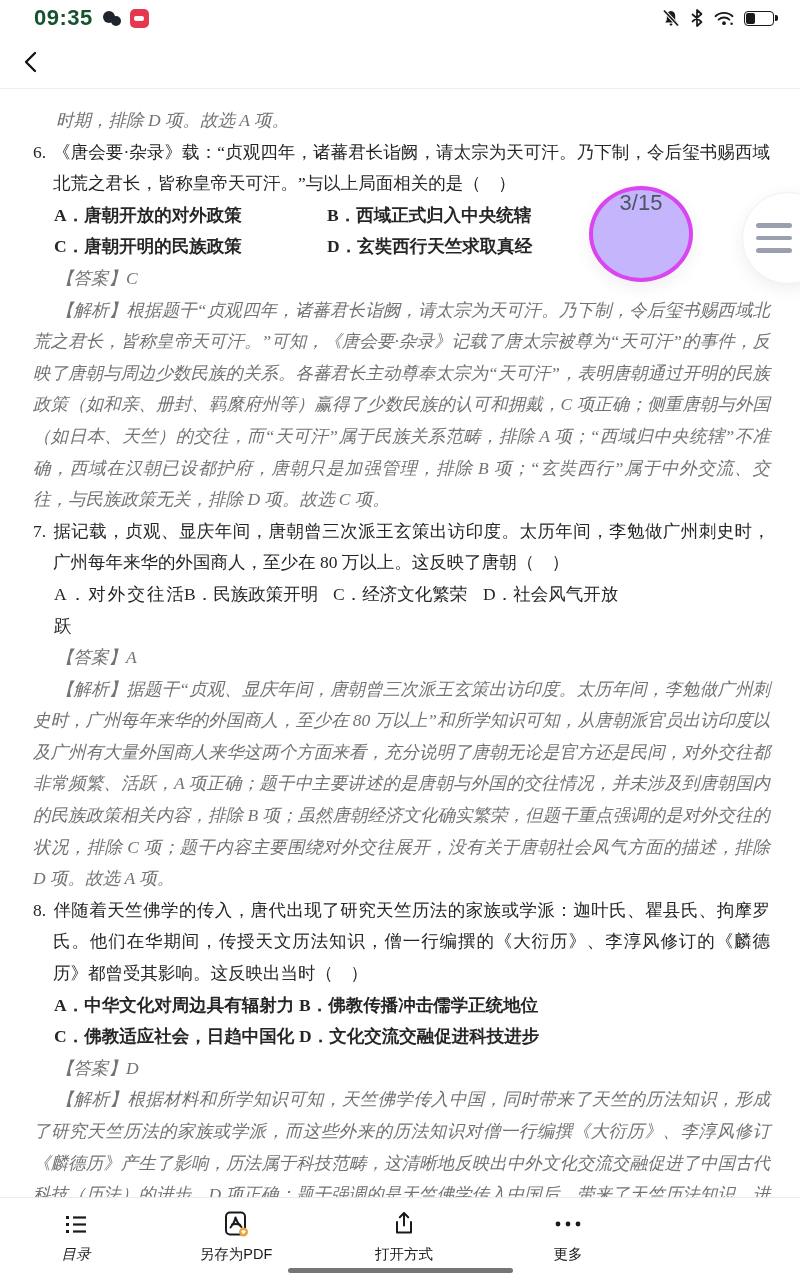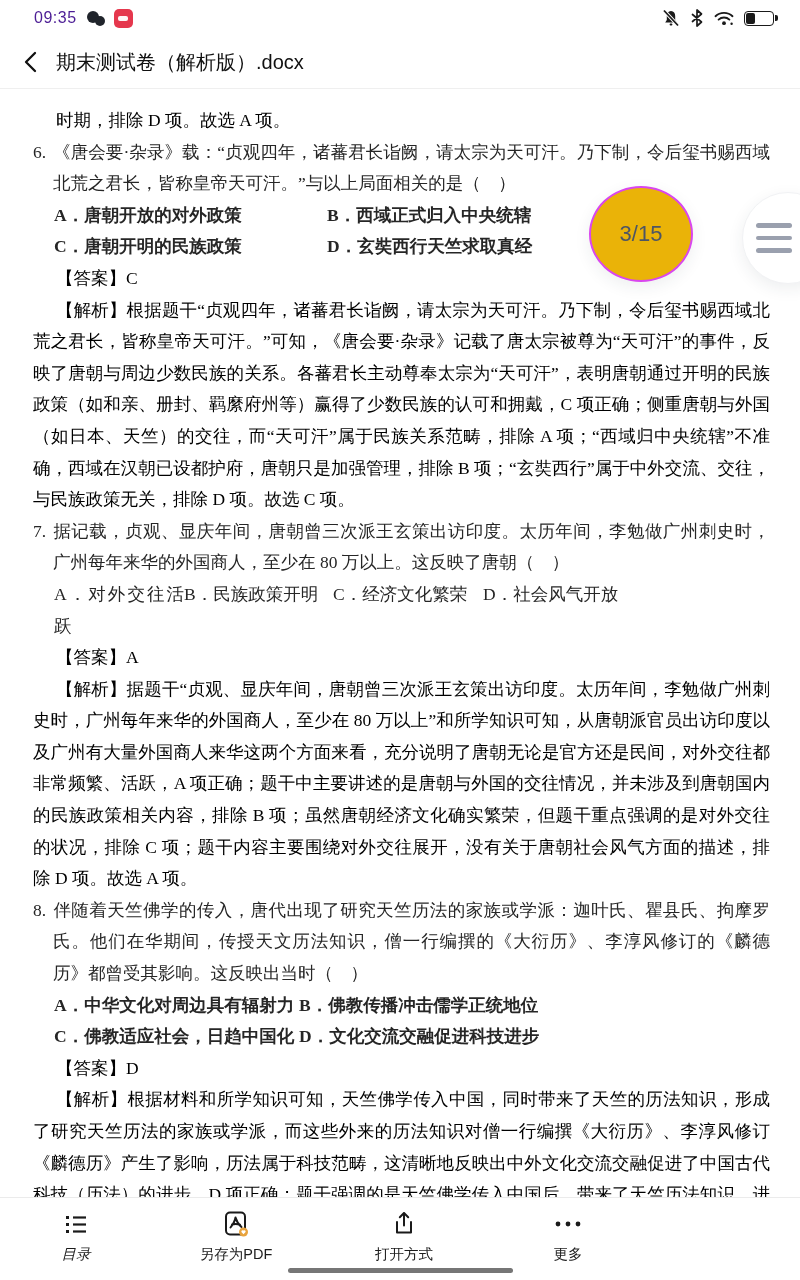--- a/index.html
+++ b/index.html
@@ -3,21 +3,21 @@
 <meta charset="utf-8">
 <style>
   * { margin:0; padding:0; box-sizing:border-box; }
   html,body { width:800px; }
   body { font-family:"Liberation Sans", sans-serif; background:#fff; }
   .screen { position:relative; width:800px; height:1280px; background:#fff; overflow:hidden; }
 
   
   .status-bar { position:absolute; top:0; left:0; right:0; height:36px;
     display:flex; align-items:center; padding:0 26px 0 34px; }
-  .sb-time { font-size:16px; font-weight:400; color:#4c1d95; letter-spacing:.5px; }
+  .sb-time { font-size:22px; font-weight:700; color:#14532d; letter-spacing:.5px; }
   .sb-left-icons { display:flex; align-items:center; gap:7px; margin-left:10px; }
   .blob-icon { position:relative; width:20px; height:18px; }
   .blob-icon i { position:absolute; background:#20242b; border-radius:50%; }
   .blob-icon i:nth-child(1){ width:12px; height:12px; left:0; top:2px; }
   .blob-icon i:nth-child(2){ width:10px; height:10px; left:8px; top:7px; }
   .red-badge { width:19px; height:19px; background:#e5374d; border-radius:5px;
     display:flex; align-items:center; justify-content:center; }
   .red-badge i { width:10px; height:5px; background:rgba(255,255,255,.95); border-radius:2px; }
   .sb-right { margin-left:auto; display:flex; align-items:center; gap:9px; }
   .battery { position:relative; width:30px; height:15px; border:1.6px solid #1a1a1a;
@@ -30,36 +30,36 @@
   
   .nav-bar { position:absolute; top:36px; left:0; right:0; height:53px;
     display:flex; align-items:center; padding:0 20px; border-bottom:1px solid #efefef; background:#fff; }
   .nav-title { font-size:20px; color:#111; margin-left:14px; font-weight:500; }
 
   
   .doc { position:absolute; top:90px; left:0; right:0; bottom:83px; background:#fff;
     padding:15px 30px 0 33px; overflow:hidden;
     font-family:"Liberation Serif", serif; font-size:17.5px; line-height:31.6px;
     color:#262626; text-align:justify; }
-  .red { color:#000000; }
+  .red { color:#737373;font-style:italic; }
   .cont-line { text-indent:23px; }
   .stem { padding-left:20px; text-indent:-20px; }
   .qnum { display:inline-block; width:20px; text-indent:0; }
   .opt-grid { display:grid; margin-left:21px;font-weight:bold; }
   .opt-grid.g6 { grid-template-columns:273px auto; }
   .opt-grid.g8 { grid-template-columns:245px auto; }
   .opt-row { display:grid; grid-template-columns:130px 149px 150px auto; margin-left:21px; }
   .answer { text-indent:23px; }
   .analysis { text-indent:23px; }
 
   
   .page-bubble { position:absolute; left:589px; top:186px; width:104px; height:96px;
-    background:#eab308; border:2px solid #d946ef; border-radius:50%;
+    background:#c4b5fd; border:4px solid #d946ef; border-radius:50%;
     box-shadow:0 5px 16px rgba(40,50,70,.08);
-    display:flex; align-items:center; justify-content:center; z-index:6; }
+    display:flex; align-items:flex-start; justify-content:center; z-index:6; }
   .page-bubble span { font-size:22px; color:#4d5565; }
   .menu-bubble { position:absolute; left:742px; top:192px; width:92px; height:92px;
     background:#fff; border:1px solid #f1f2f4; border-radius:50%;
     box-shadow:0 5px 16px rgba(40,50,70,.08); z-index:6;
     display:flex; flex-direction:column; justify-content:center; gap:8px; padding-left:13px; }
   .menu-bubble i { width:36px; height:4.5px; background:#9aa0ae; border-radius:3px; }
 
   
   .toolbar { position:absolute; left:0; right:0; bottom:0; height:83px; background:#fff;
     border-top:1px solid #ebebeb; display:flex; align-items:flex-start; padding-top:10px; z-index:4; }
@@ -112,21 +112,20 @@
         <circle cx="18.6" cy="15.8" r="1.2" fill="#1a1a1a"></circle>
       </svg>
       <span class="battery"></span>
     </span>
   </div>
 
   <div class="nav-bar">
     <svg class="icon" width="22" height="26" viewBox="0 0 22 26">
       <polyline points="15,4 6,13 15,22" fill="none" stroke="#111" stroke-width="2.3" stroke-linecap="round" stroke-linejoin="round"></polyline>
     </svg>
-    <span class="nav-title">期末测试卷（解析版）.docx</span>
   </div>
 
   <div class="doc">
     <p class="red cont-line">时期，排除 D 项。故选 A 项。</p>
 
     <p class="stem"><span class="qnum">6.</span><span>《唐会要·杂录》载：“贞观四年，诸蕃君长诣阙，请太宗为天可汗。乃下制，令后玺书赐西域北荒之君长，皆称皇帝天可汗。”与以上局面相关的是（　）</span></p>
     <div class="opt-grid g6">
       <span>A．唐朝开放的对外政策</span>
       <span>B．西域正式归入中央统辖</span>
       <span>C．唐朝开明的民族政策</span>

